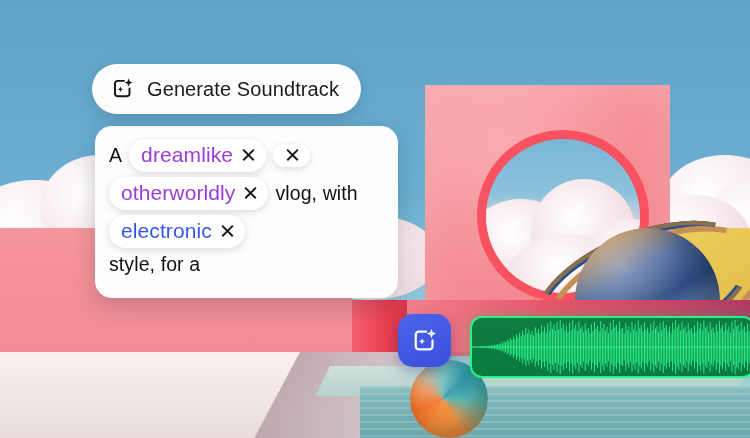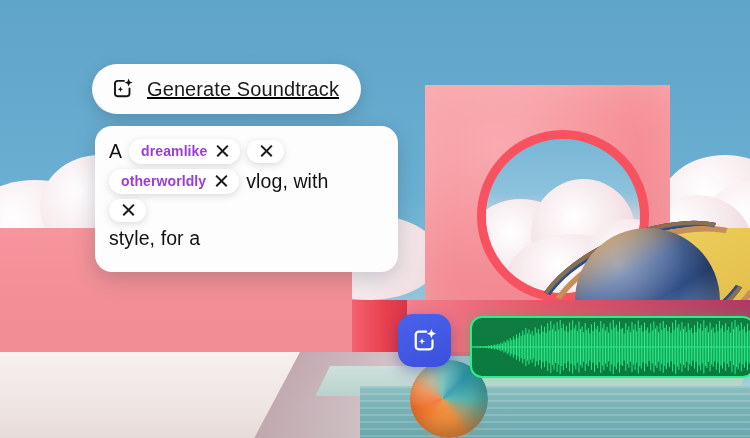--- a/index.html
+++ b/index.html
@@ -80,32 +80,32 @@
     background:
       radial-gradient(circle at 28% 26%, rgba(255,255,255,.30), transparent 40%),
       conic-gradient(from 200deg at 42% 50%, #f08a3a 0deg, #ef6f2a 50deg, #e9823f 95deg, #5fb9b2 160deg, #2e93a8 205deg, #55b5b0 250deg, #f09140 310deg, #f08a3a 360deg);
     box-shadow:inset -8px -8px 18px rgba(0,0,0,.25);}
   .orbRefl{position:absolute;left:414px;top:416px;width:70px;height:22px;border-radius:50%;
     background:radial-gradient(ellipse at 50% 20%, rgba(240,140,70,.45), transparent 70%);filter:blur(3px);}
 
   
   .gen-btn{position:absolute;left:92px;top:64px;height:50px;display:flex;align-items:center;gap:11px;
     padding:0 22px 0 18px;background:#fdfdfd;border-radius:26px;
-    box-shadow:0 5px 16px rgba(40,50,70,.22);cursor:pointer;text-decoration:underline;}
+    box-shadow:0 5px 16px rgba(40,50,70,.22);cursor:pointer;}
   .gen-btn .label{font-size:20px;font-weight:400;color:#1c1c1c;letter-spacing:.1px;white-space:nowrap;}
 
   .prompt-card{position:absolute;left:95px;top:126px;width:303px;
     background:#fdfdfd;border-radius:17px;padding:13px 14px 14px 14px;box-sizing:border-box;
     box-shadow:0 7px 22px rgba(40,50,70,.24);}
   .prompt-line{display:flex;align-items:center;flex-wrap:wrap;gap:7px;margin-bottom:5px;}
   .prompt-line:last-child{margin-bottom:8px;}
   .plain{font-size:19.5px;color:#121212;font-weight:500;letter-spacing:.1px;}
   .chip{display:inline-flex;align-items:center;gap:8px;background:#fff;border-radius:18px;
     padding:4px 11px 5px 12px;box-shadow:0 2px 7px rgba(40,50,70,.17);cursor:pointer;}
-  .chip .txt{font-size:14px;font-weight:700;letter-spacing:.1px;}
+  .chip .txt{font-size:21px;font-weight:400;letter-spacing:.1px;}
   .chip .x{width:14px;height:14px;flex:0 0 auto;position:relative;cursor:pointer;}
   .chip .x:before,.chip .x:after{content:"";position:absolute;left:0;top:6px;width:15px;height:1.8px;background:#1a1a1a;}
   .chip .x:before{transform:rotate(45deg);}
   .chip .x:after{transform:rotate(-45deg);}
   .c-purple .txt{color:#9b3cd8;}
   .c-blue .txt{color:#3457f0;}
   .c-green .txt{color:#0d8a49;}
 
   .wave-panel{position:absolute;left:470px;top:316px;width:285px;height:62px;
     background:linear-gradient(180deg,#0f7d42 0%,#0b7a3f 100%);
@@ -192,20 +192,21 @@
       </div>
     <div class="prompt-line" id="pl1">
         <span class="chip c-purple">
           <span class="txt">otherworldly</span>
           <span class="x"></span>
         </span>
         <span class="plain">vlog, with</span>
       </div>
     <div class="prompt-line" id="pl2">
         <span class="chip c-blue">
+          <span class="txt">electronic</span>
           <span class="x"></span>
         </span>
       </div>
     <div class="prompt-line" id="pl3">
         <span class="plain">style, for a</span>
       </div>
   </div>
 
   <div class="fab">
     <span style="display:flex;">

